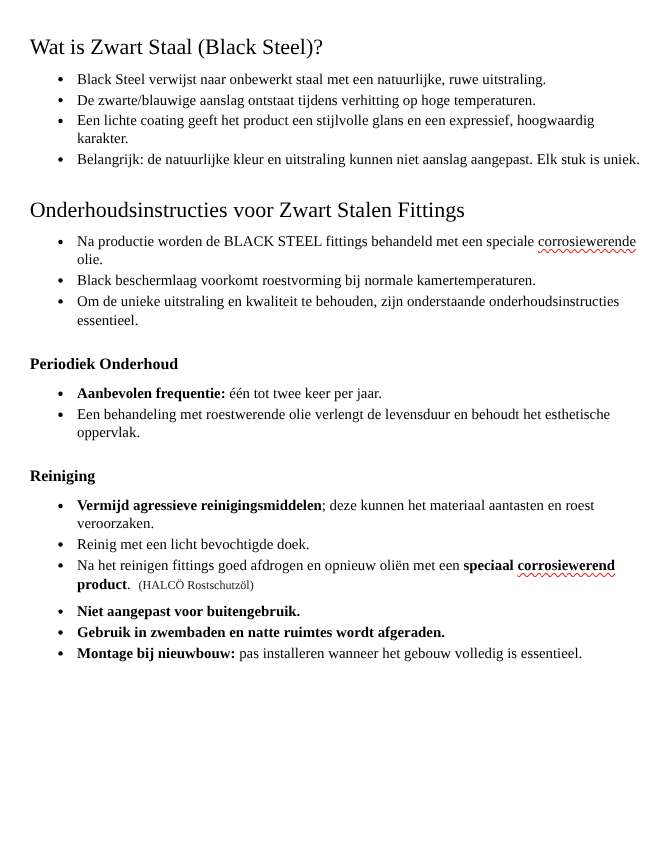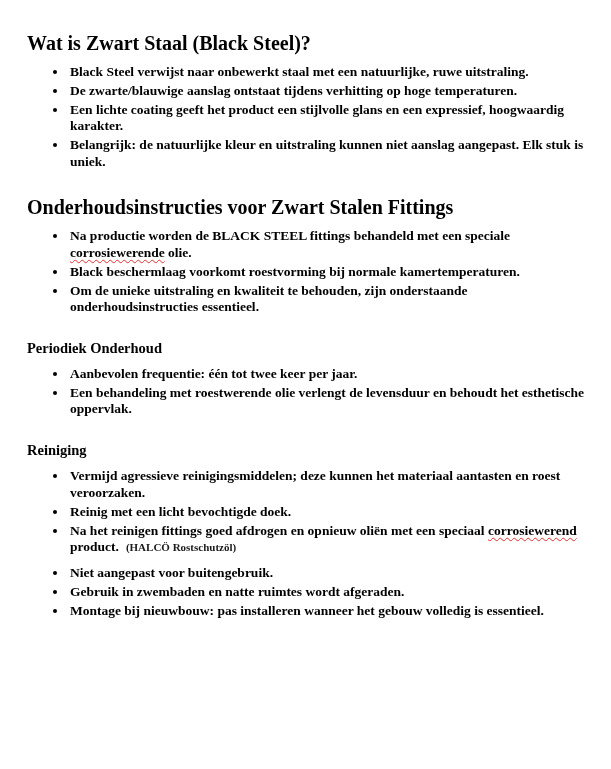--- a/index.html
+++ b/index.html
@@ -21,41 +21,41 @@
   h1.doc-title {
     font-size: 27px;
     line-height: 1.2;
     font-weight: bold;
     margin: 16px 0 6px 0;
     letter-spacing: 0.2px;
   }
   h2.sec-heading {
     font-size: 20px;
     line-height: 1.2;
-    font-weight: bold;
+    font-weight: normal;
     margin: 25px 0 4px 0;
   }
   h3.sub-heading {
     font-size: 14.5px;
     line-height: 1.2;
     font-weight: bold;
     margin: 24px 0 4px 0;
   }
   ul.bullets {
     margin: 9px 0 6px 0;
     padding: 0 0 0 41px;
     font-size: 13.5px;
     line-height: 1.22;
     list-style-type: disc;
   }
   ul.bullets li {
     margin: 2.5px 0;
     padding-left: 2px;
   }
-  .run { font-weight: bold; }
+  .run { font-weight: normal; }
   .run.bold { font-weight: bold; }
   .run.spellcheck {
     text-decoration: underline;
     text-decoration-style: wavy;
     text-decoration-color: #e03030;
     text-decoration-thickness: 1px;
     text-underline-offset: 2px;
     text-decoration-skip-ink: none;
   }
   .run.small {

